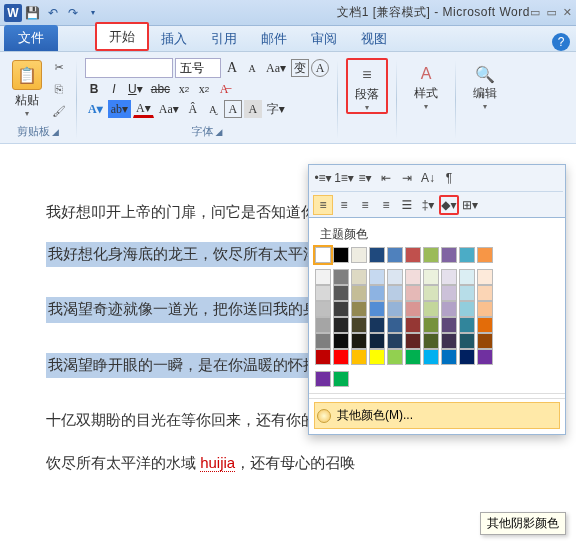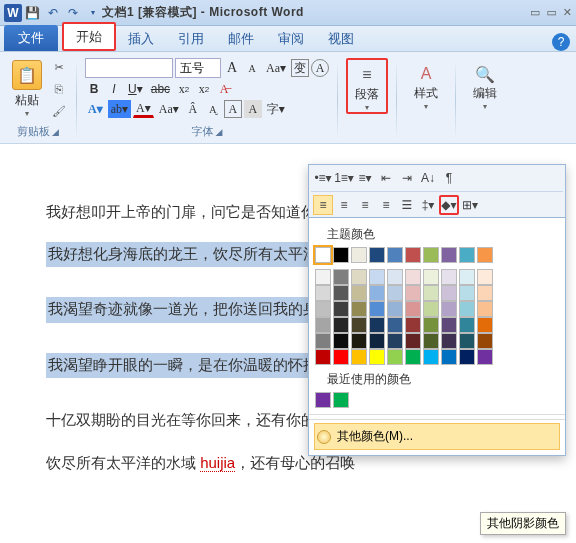--- a/index.html
+++ b/index.html
@@ -2,28 +2,28 @@
 <html><head>
 <meta charset="utf-8">
 <style>
 * { margin:0; padding:0; box-sizing:border-box; font-family:"Microsoft YaHei","SimSun",sans-serif; }
 body { background:#fff; width:576px; height:543px; position:relative; overflow:hidden; }
 
 
 .titlebar { height:26px; background:linear-gradient(#cfe0f5,#bfd6ef); display:flex; align-items:center; border-bottom:1px solid #9db9d9; padding:0 4px; font-size:12px; color:#3b3b3b; }
 .titlebar .qat { display:flex; gap:2px; align-items:center; }
 .titlebar .qat .ico { width:18px; height:18px; display:flex; align-items:center; justify-content:center; font-size:12px; color:#2a5a9a; border:1px solid transparent; border-radius:2px; }
-.titlebar .title { flex:1; text-align:left; letter-spacing:0.5px;font-weight:bold; }
+.titlebar .title { flex:1; text-align:right; letter-spacing:0.5px; }
 .titlebar .winbtns { display:flex; gap:6px; font-size:11px; color:#666; }
 
 
 .tabs { height:26px; background:linear-gradient(#e7f0fa,#d6e6f6); display:flex; align-items:flex-end; padding-left:4px; border-bottom:1px solid #b8cce0; font-size:13px; }
 .tab { padding:4px 12px 3px; color:#2a5a9a; cursor:pointer; }
 .tab.file { background:linear-gradient(#3f7fd1,#2b63b5); color:#fff; border-radius:3px 3px 0 0; padding:4px 14px; margin-right:4px; }
-.tab.active { background:#fff; border:1px solid #b8cce0; border-bottom:1.5px solid #fff; border-radius:2px 2px 0 0; color:#333; }
+.tab.active { background:#fff; border:1px solid #b8cce0; border-bottom:1.5px solid #fff; border-radius:2px 2px 0 0; color:#333;margin-left:33px; }
 .red-box { border:2px solid #e33 !important; border-radius:2px !important; }
 .help { margin-left:auto; margin-right:6px; width:18px; height:18px; border-radius:50%; background:#2a7ad1; color:#fff; display:flex; align-items:center; justify-content:center; font-size:12px; }
 
 
 .ribbon { height:92px; background:#eaf1fa; border-bottom:1px solid #c4d6ea; display:flex; padding:4px 6px 0; gap:6px; }
 .group { display:flex; flex-direction:column; align-items:center; }
 .group .gbody { flex:1; display:flex; align-items:flex-start; gap:4px; padding:2px; }
 .group .glabel { font-size:11px; color:#5a7aa0; padding:1px 4px 4px; }
 .group .glabel .launcher { font-size:9px; margin-left:2px; }
 .sep { width:1px; background:linear-gradient(transparent,#b8cce0,transparent); margin:4px 0; }
@@ -53,21 +53,21 @@
 .doc p.sel { background:#b9cfe9; display:inline-block; padding:0 2px; }
 .sqg { color:#c00; border-bottom:1px dotted #c00; }
 
 
 .float-toolbar { position:absolute; top:164px; left:308px; width:258px; background:#eef3fa; border:1px solid #9bb8d8; box-shadow:0 4px 10px rgba(0,0,0,.25); }
 .ft-row { display:flex; align-items:center; gap:1px; padding:3px 4px; }
 .tinybtn { width:20px; height:20px; display:flex; align-items:center; justify-content:center; font-size:12px; border:1px solid transparent; cursor:pointer; color:#444; }
 .ft-sep { height:1px; background:#c8d8ea; margin:0 2px; }
 
 .color-panel { background:#fff; border:1px solid #9bb8d8; margin:-1px; padding:6px; position:relative; }
-.cp-label { font-size:12px; color:#333; margin:2px 12px 4px; }
+.cp-label { font-size:12px; color:#333; margin:2px 5px 4px; }
 .cp-grid { display:grid; grid-template-columns:repeat(10,16px); gap:2px; margin-bottom:6px; }
 .sw { width:16px; height:16px; border:1px solid #bbb; cursor:pointer; }
 .cp-divider { height:1px; background:#ddd; margin:4px -6px; }
 .cp-item { display:flex; align-items:center; gap:6px; padding:4px 2px; font-size:12px; cursor:pointer; }
 .cp-item.hl { background:#ffe9a8; outline:1px solid #f5c35c; }
 .noclr { width:14px; height:14px; border:1px solid #888; position:relative; background:#fff; }
 .noclr::after { content:""; position:absolute; width:18px; height:1px; background:#c33; top:6px; left:-3px; transform:rotate(-45deg); }
 .gear { width:14px; height:14px; border-radius:50%; background:radial-gradient(#fffbd0,#f5c35c); border:1px solid #c9a03a; }
 
 .tooltip { position:absolute; bottom:8px; right:10px; background:#fffff0; border:1px solid #aaa; padding:2px 6px; font-size:12px; box-shadow:2px 2px 4px rgba(0,0,0,.2); }
@@ -315,21 +315,20 @@
         <div class="sw" style="background: rgb(255, 192, 0);"></div>
         <div class="sw" style="background: rgb(255, 255, 0);"></div>
         <div class="sw" style="background: rgb(146, 208, 80);"></div>
         <div class="sw" style="background: rgb(0, 176, 80);"></div>
         <div class="sw" style="background: rgb(0, 176, 240);"></div>
         <div class="sw" style="background: rgb(0, 112, 192);"></div>
         <div class="sw" style="background: rgb(0, 32, 96);"></div>
         <div class="sw" style="background: rgb(112, 48, 160);"></div>
       </div>
 
-    <div class="cp-label">最近使用的颜色</div>
     <div class="cp-grid" id="recent-row" style="grid-template-columns:repeat(10,16px);">
         <div class="sw" style="background: rgb(112, 48, 160);"></div>
         <div class="sw" style="background: rgb(0, 176, 80);"></div>
       </div>
 
     <div class="cp-divider"></div>
     <div class="cp-divider"></div>
     <div class="cp-item hl">
       <span class="gear"></span>
       <span>其他颜色(M)...</span>

